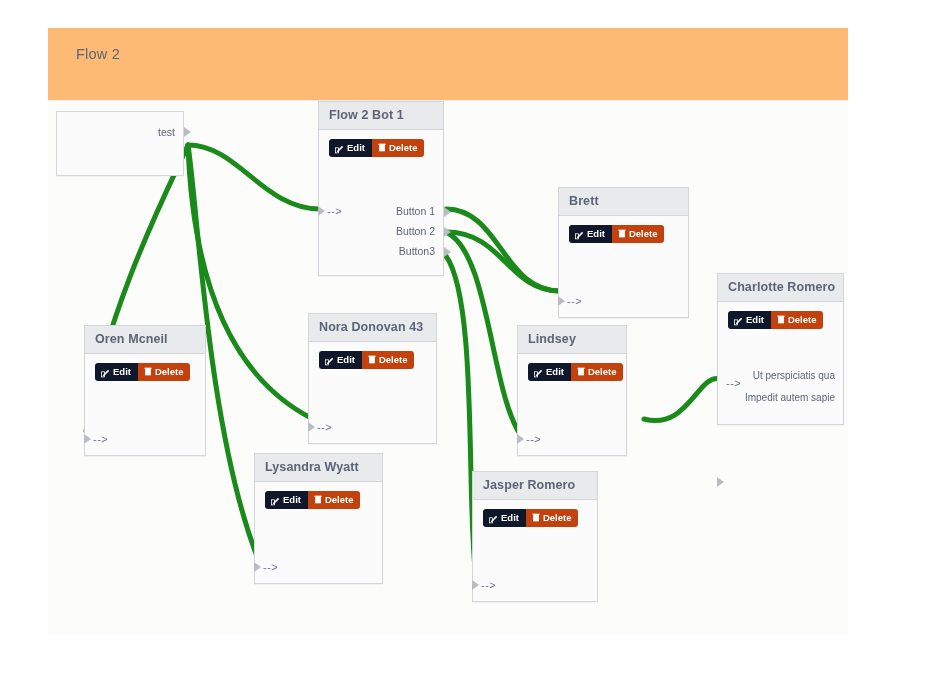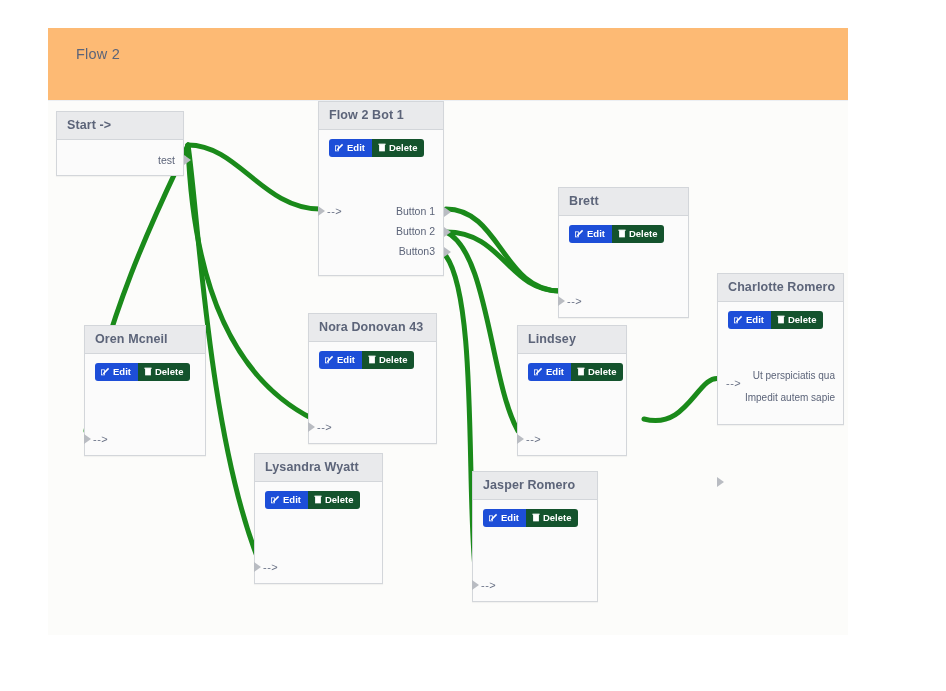--- a/index.html
+++ b/index.html
@@ -81,25 +81,26 @@
     gap: 3px;
     font-size: 9.5px;
     font-weight: bold;
     color: #ffffff;
     padding: 3px 7px 3px 6px;
     line-height: 1.25;
     white-space: nowrap;
     cursor: pointer;
   }
   .btn-edit {
-    background: #1d4ed8;
+    background: #0f172a;
     border-radius: 3px 0 0 3px;
+    align-items: flex-end;
   }
   .btn-delete {
-    background: #14532d;
+    background: #c2410c;
     border-radius: 0 3px 3px 0;
   }
   .btn svg { display:block; }
   .ports {
     position: relative;
   }
   .port-row {
     display: flex;
     align-items: center;
     justify-content: space-between;
@@ -166,21 +167,20 @@
 
         <path d="M398,131 C440,150 442,280 470,330"></path>
 
         <path d="M398,155 C430,200 418,400 428,477"></path>
 
         <path d="M596,318 C640,330 650,272 672,278"></path>
       </g>
     </svg>
 
     <div class="node" style="left:8px; top:10px; width:128px; height:65px;">
-      <div class="node-header">Start -&gt;</div>
       <div class="node-body">
         <div class="port-row" style="justify-content:flex-end; margin-top:10px;">
           <span class="port-out-label">test</span>
           <span class="port-marker out"></span>
         </div>
       </div>
     </div>
 
     <div class="node" style="left:270px; top:0px; width:126px; height:175px;">
       <div class="node-header">Flow 2 Bot 1</div>

